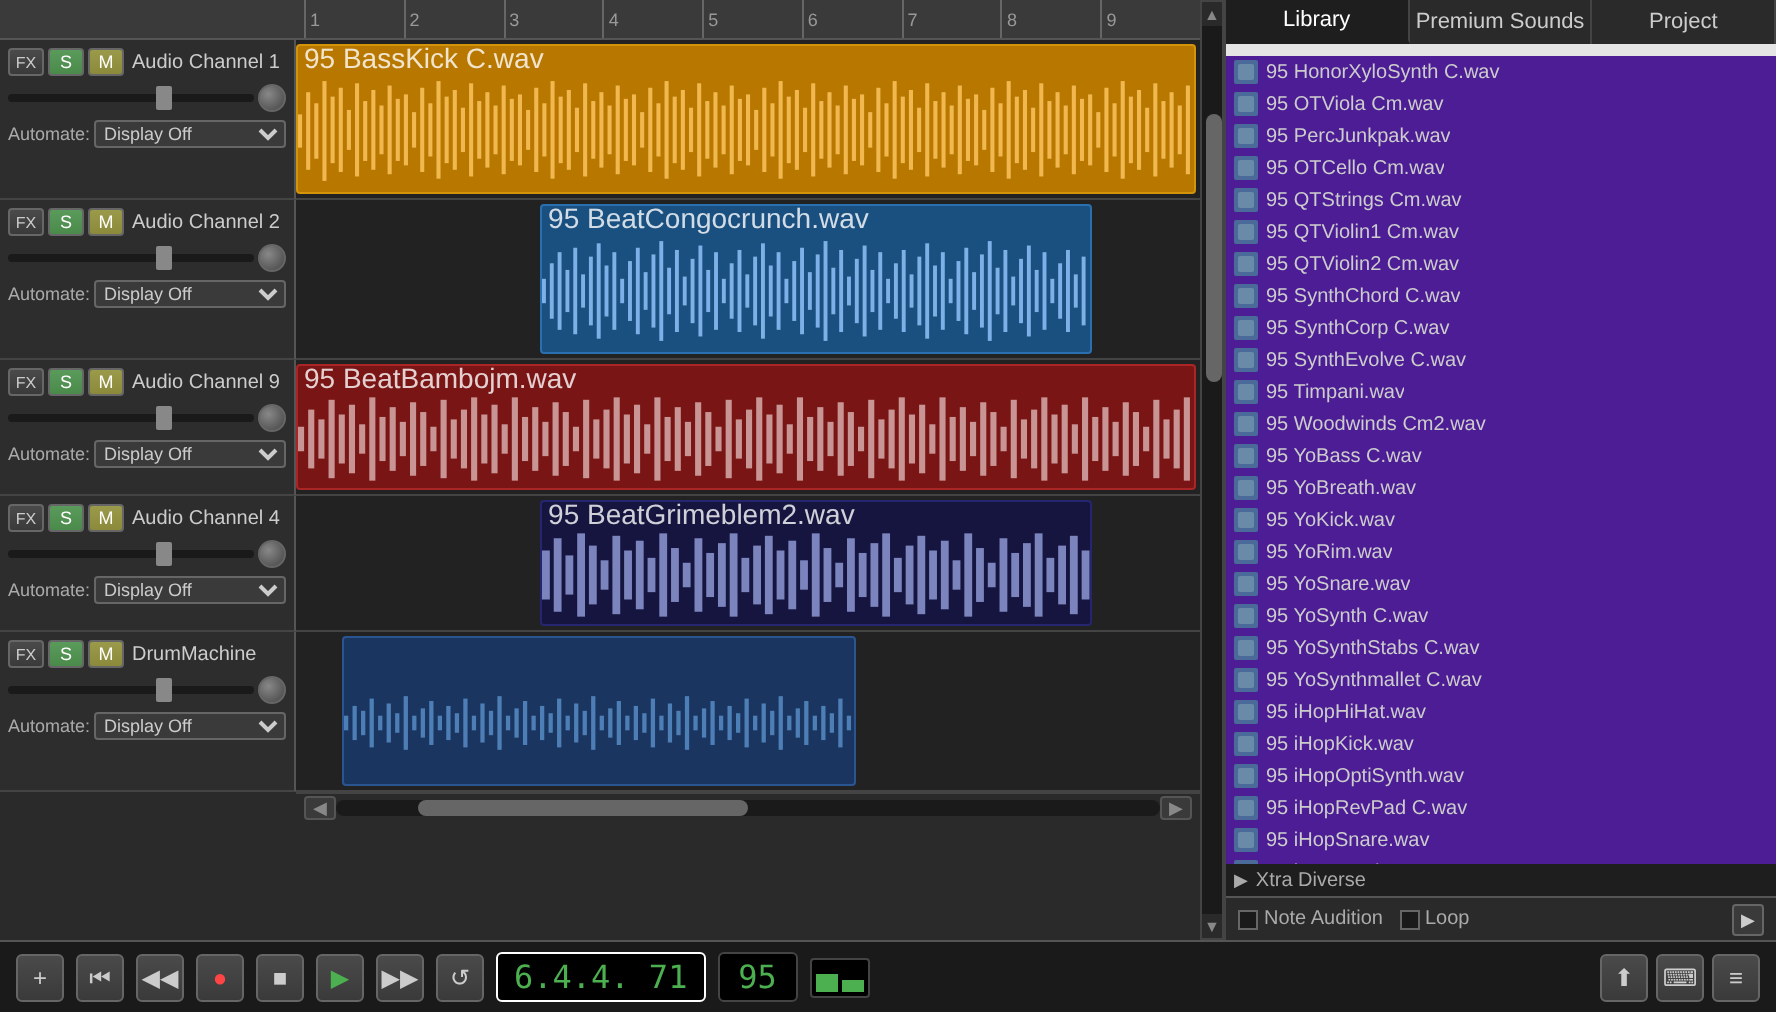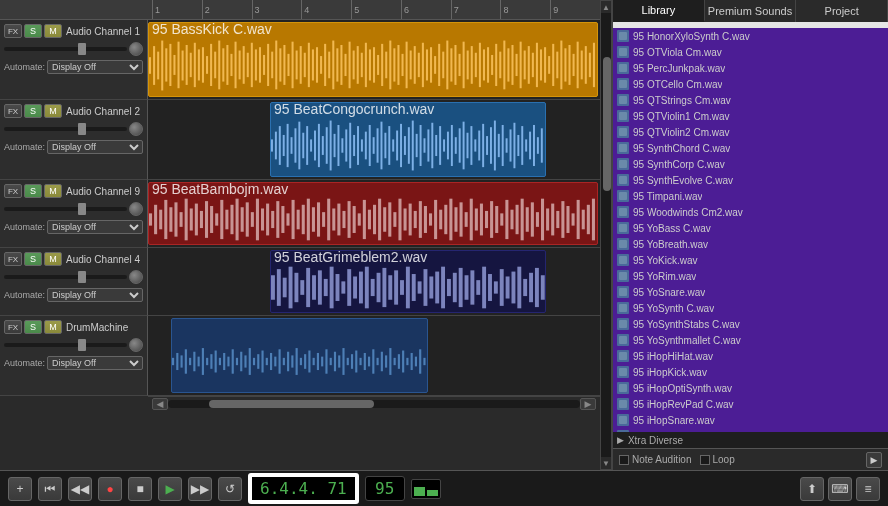--- a/index.html
+++ b/index.html
@@ -51,21 +51,21 @@
     .lib-name { font-size: 10px; color: #ccc; white-space: nowrap; overflow: hidden; text-overflow: ellipsis; }
     .lib-folder { display: flex; align-items: center; height: 16px; padding: 0 4px; gap: 4px; cursor: pointer; color: #aaa; font-size: 10px; }
     .lib-footer { height: 22px; background: #2a2a2a; border-top: 1px solid #555; display: flex; align-items: center; padding: 0 6px; gap: 8px; }
     .lib-footer-btn { width: 16px; height: 16px; background: #3a3a3a; border: 1px solid #666; border-radius: 2px; cursor: pointer; display: flex; align-items: center; justify-content: center; font-size: 9px; color: #ccc; }
     .checkbox-area { display: flex; align-items: center; gap: 3px; font-size: 10px; color: #aaa; }
     .checkbox { width: 10px; height: 10px; background: #1a1a1a; border: 1px solid #666; flex-shrink: 0; }
 
     
     .bottom-toolbar { height: 36px; background: #1a1a1a; border-top: 1px solid #555; display: flex; align-items: center; padding: 0 8px; gap: 6px; }
     .transport-btn { width: 24px; height: 24px; background: linear-gradient(to bottom, #4a4a4a, #3a3a3a); border: 1px solid #666; border-radius: 3px; cursor: pointer; display: flex; align-items: center; justify-content: center; color: #ccc; font-size: 12px; }
-    .time-display { background: #000; border: 4px solid #ffffff; border-radius: 3px; padding: 2px 8px; font-size: 16px; color: #4CAF50; font-family: monospace; min-width: 90px; text-align: center; }
+    .time-display { background: #000; border: 1px solid #ffffff; border-radius: 3px; padding: 2px 8px; font-size: 16px; color: #4CAF50; font-family: monospace; min-width: 90px; text-align: center; }
     .tempo-display { background: #000; border: 1px solid #444; border-radius: 3px; padding: 2px 6px; font-size: 16px; color: #4CAF50; font-family: monospace; min-width: 40px; text-align: center; }
     .meter-display { width: 30px; height: 20px; background: #000; border: 1px solid #444; border-radius: 2px; display: flex; gap: 2px; align-items: flex-end; padding: 2px; }
     .meter-bar { flex: 1; background: #4CAF50; }
     .spacer { flex: 1; }
     .toolbar-right { display: flex; align-items: center; gap: 4px; }
 
     
     .scroll-area { height: 14px; background: #2a2a2a; border-top: 1px solid #444; display: flex; align-items: center; padding: 0 4px; }
     .scroll-track { flex: 1; height: 8px; background: #1a1a1a; border-radius: 4px; position: relative; }
     .scroll-thumb { height: 100%; width: 40%; background: #666; border-radius: 4px; position: absolute; left: 10%; }

